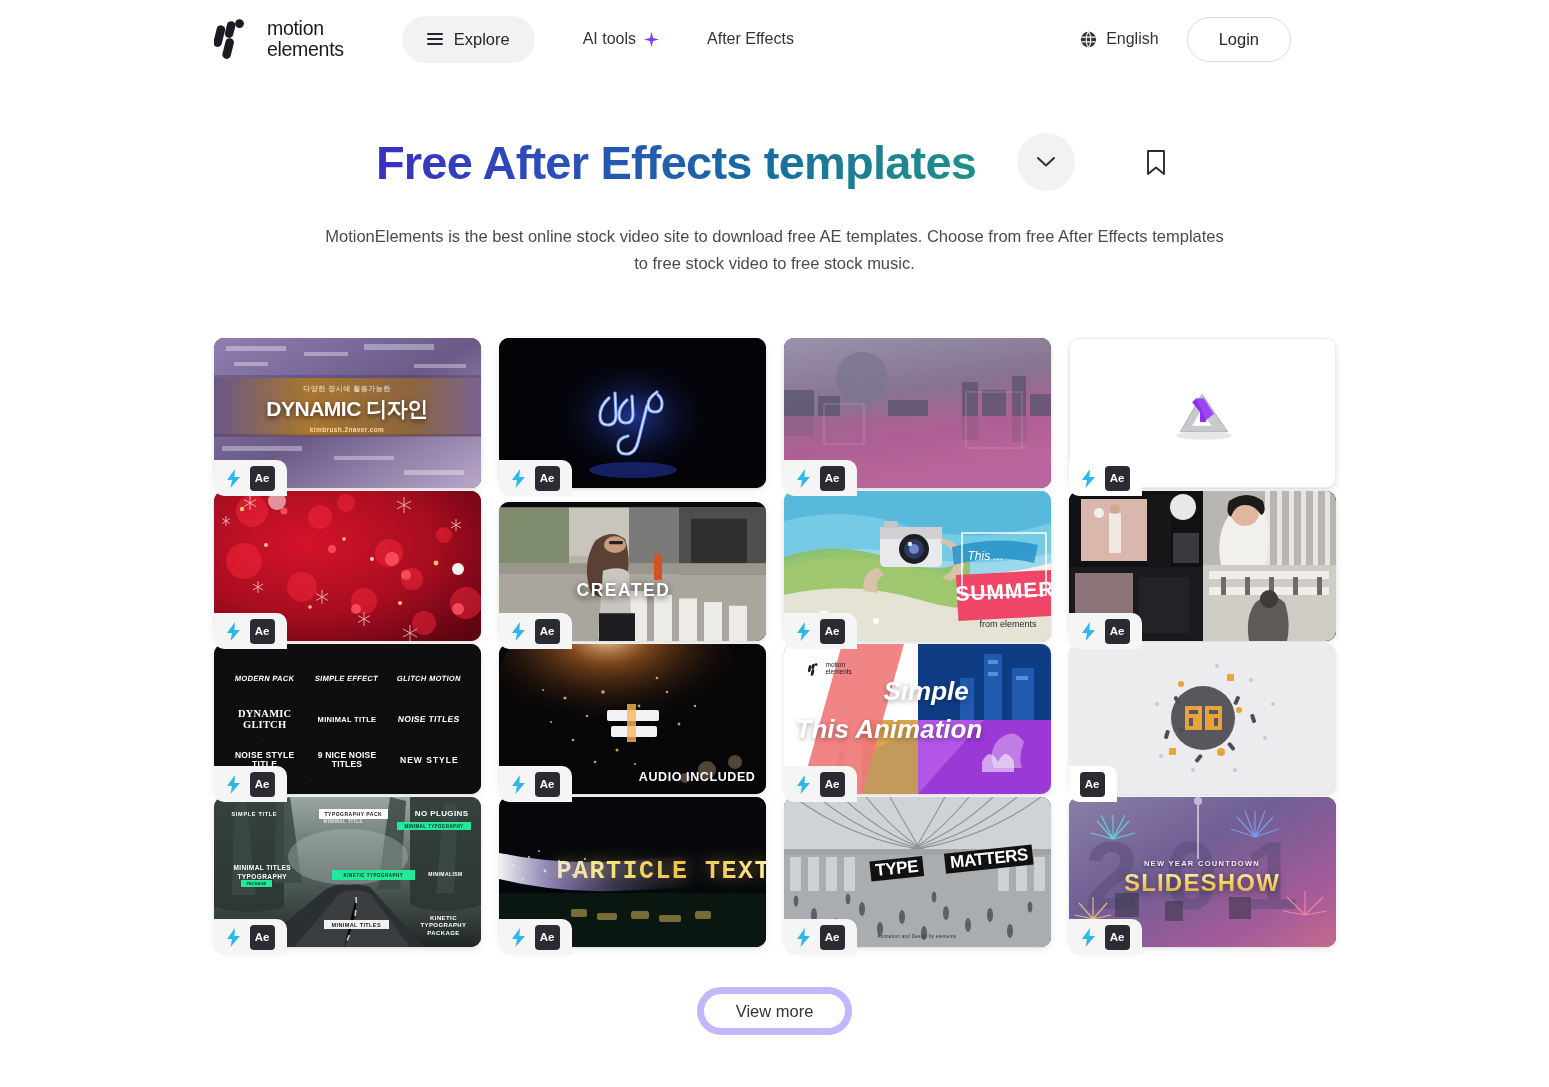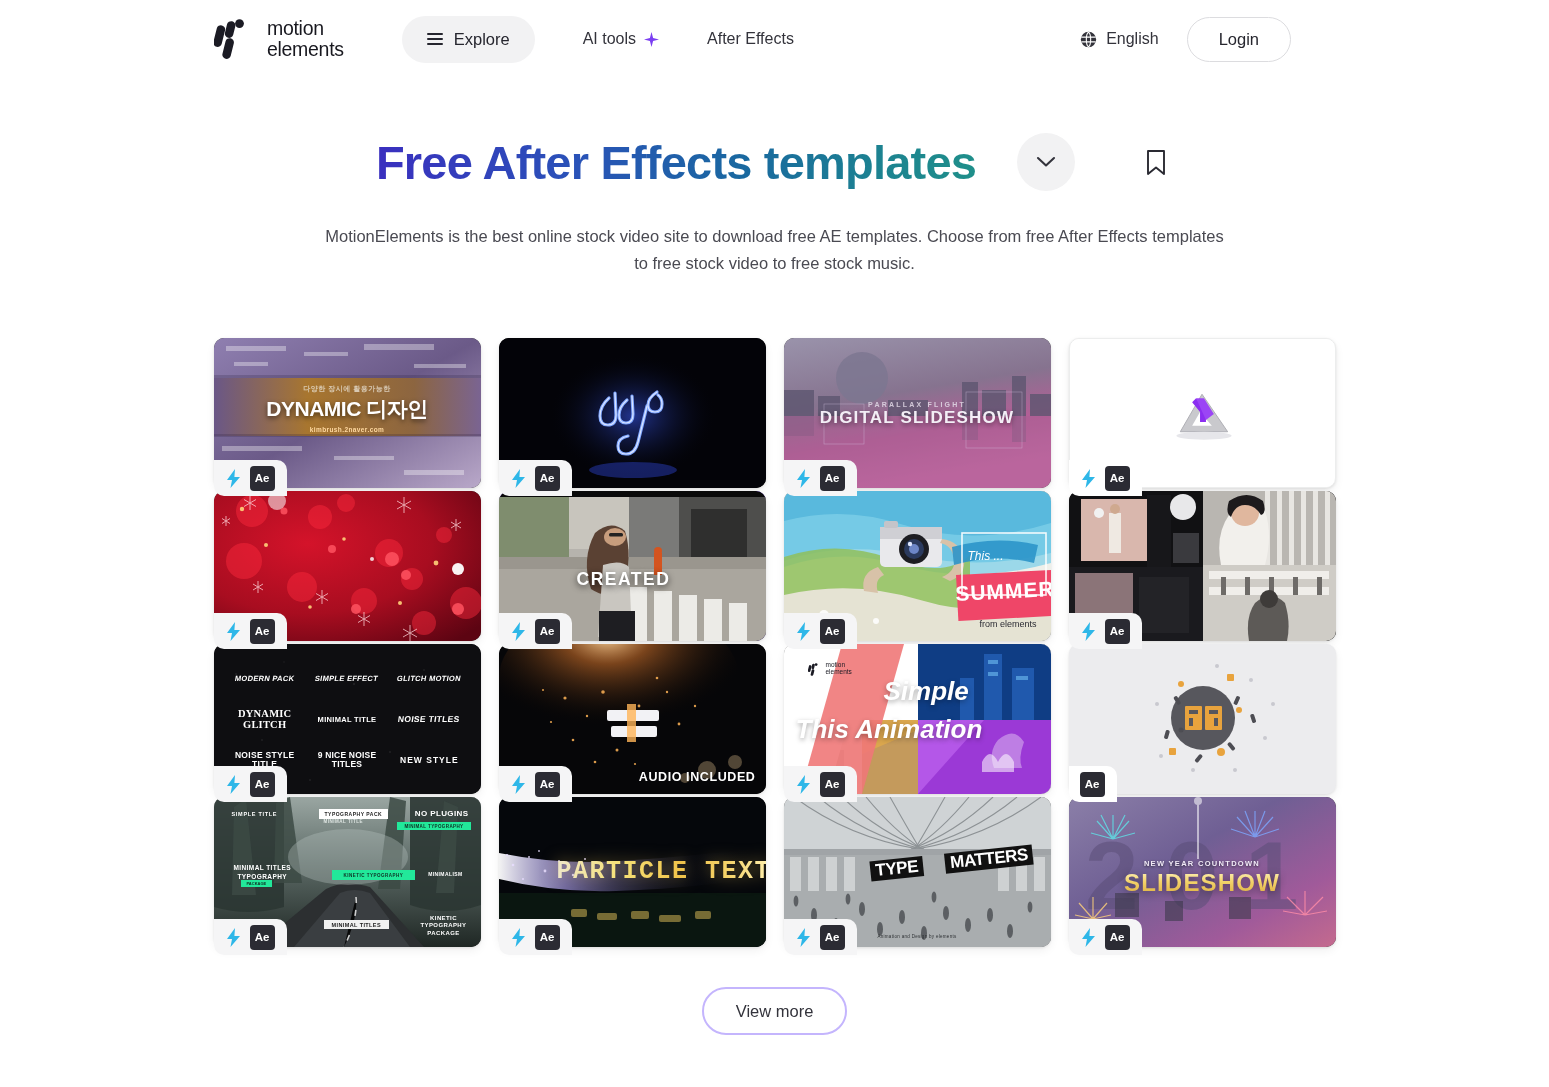--- a/index.html
+++ b/index.html
@@ -180,21 +180,21 @@
     font-weight: bold;
     display: flex; align-items: center; justify-content: center;
     letter-spacing: -0.2px;
   }
   .card-white .thumb { background: #fff; border: 1px solid #eceded; }
   .card-gray .thumb { background: #ececee; }
 
   
   .viewmore-wrap { text-align: center; margin-top: 40px; }
   .viewmore-btn {
-    border: 2px solid #c4b5fd;
+    border: 7px solid #c4b5fd;
     background: #fff;
     border-radius: 26px;
     height: 48px;
     padding: 0 32px;
     font-size: 16.5px;
     color: #33333b;
     cursor: pointer;
     font-family: inherit;
   }
 
@@ -381,24 +381,20 @@
         <g fill="#8a5c86" opacity="0.5">
           <rect x="0" y="78" width="30" height="20"></rect>
             <rect x="178" y="78" width="16" height="24"></rect>
           <rect x="228" y="78" width="14" height="26"></rect>
         </g>
         <g stroke="#d8c6e4" stroke-width="0.6" opacity="0.55" fill="none">
           <rect x="182" y="54" width="56" height="56"></rect>
             <rect x="40" y="66" width="40" height="40"></rect>
         </g>
       </svg>
-      <div style="position:absolute;left:0;right:0;top:63px;text-align:center;">
-        <div class="tt" style="font-size:7px;color:#e3dbe8;letter-spacing:2.2px;opacity:.85;">PARALLAX FLIGHT</div>
-        <div class="tt" style="font-size:17px;color:#f3eef6;letter-spacing:1.2px;text-shadow:0 2px 5px rgba(0,0,0,.45);">DIGITAL SLIDESHOW</div>
-      </div>
     </div>
     <div class="badges">
       <svg class="bolt" viewBox="0 0 17 19">
           <path d="M10 0 L2 11 h5 l-1.5 8 L15 8 h-5.6 z" fill="#2eb7e8"></path>
         </svg>
       <div class="ae-badge">Ae</div>
     </div>
   </div>
 
   <div class="card card-white">
@@ -499,21 +495,21 @@
     </div>
     <div class="badges">
       <svg class="bolt" viewBox="0 0 17 19">
           <path d="M10 0 L2 11 h5 l-1.5 8 L15 8 h-5.6 z" fill="#2eb7e8"></path>
         </svg>
       <div class="ae-badge">Ae</div>
     </div>
   </div>
 
   <div class="card">
-    <div class="thumb" style="background:#8b5cf6;">
+    <div class="thumb" style="background:#8b5cf6;margin-top:11px;">
       <svg viewBox="0 0 267 150" preserveAspectRatio="none">
         <rect width="267" height="150" fill="#0a0a0a"></rect>
         <rect x="0" y="6" width="267" height="138" fill="#b6b3ad"></rect>
         <rect x="0" y="6" width="70" height="60" fill="#7f8d6e"></rect>
         <rect x="70" y="6" width="60" height="52" fill="#c8c5bd"></rect>
         <rect x="130" y="6" width="50" height="70" fill="#7a7a78"></rect>
         <rect x="180" y="6" width="87" height="80" fill="#4e4e4c"></rect>
         <rect x="192" y="18" width="56" height="52" fill="#2f2f2e"></rect>
         <rect x="0" y="66" width="267" height="12" fill="#9a968e"></rect>
         <rect x="0" y="78" width="267" height="72" fill="#aaa69e"></rect>

